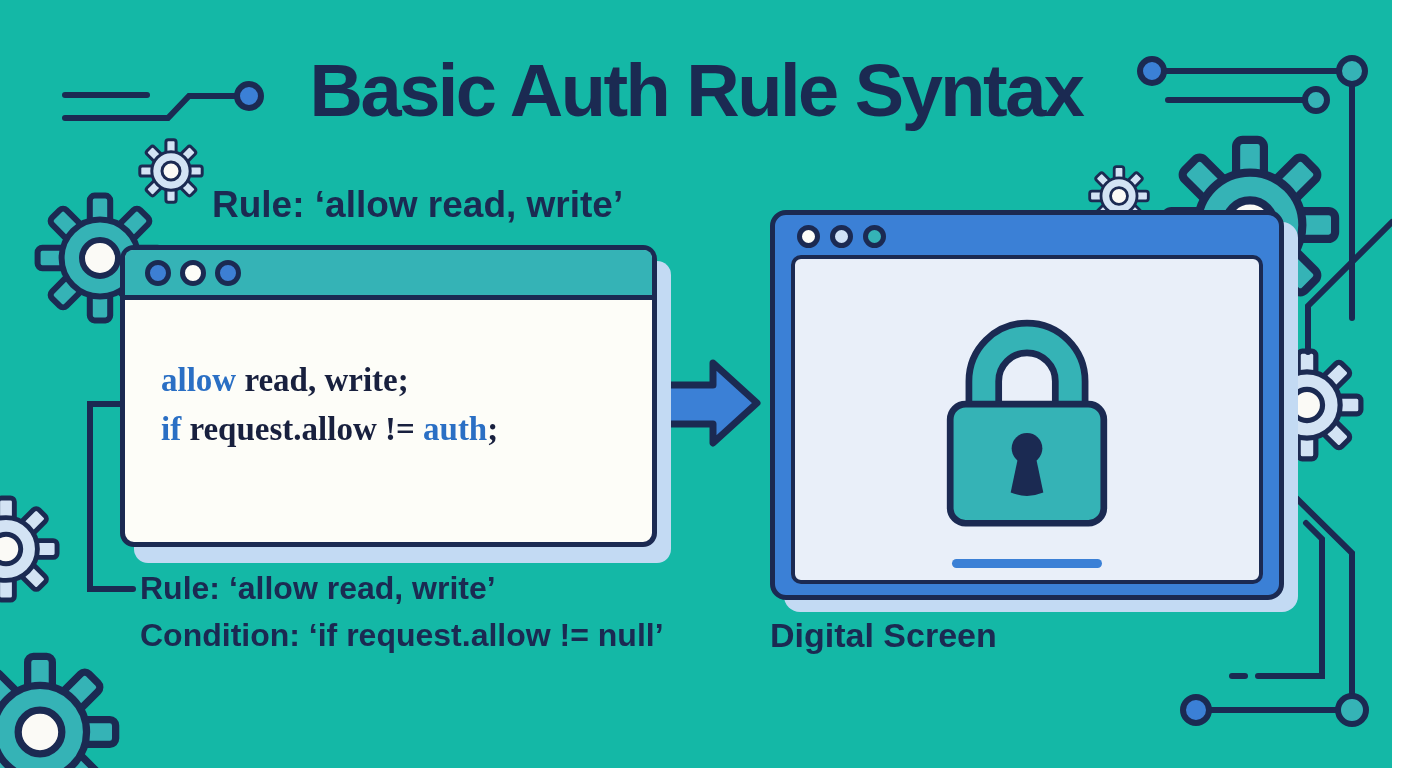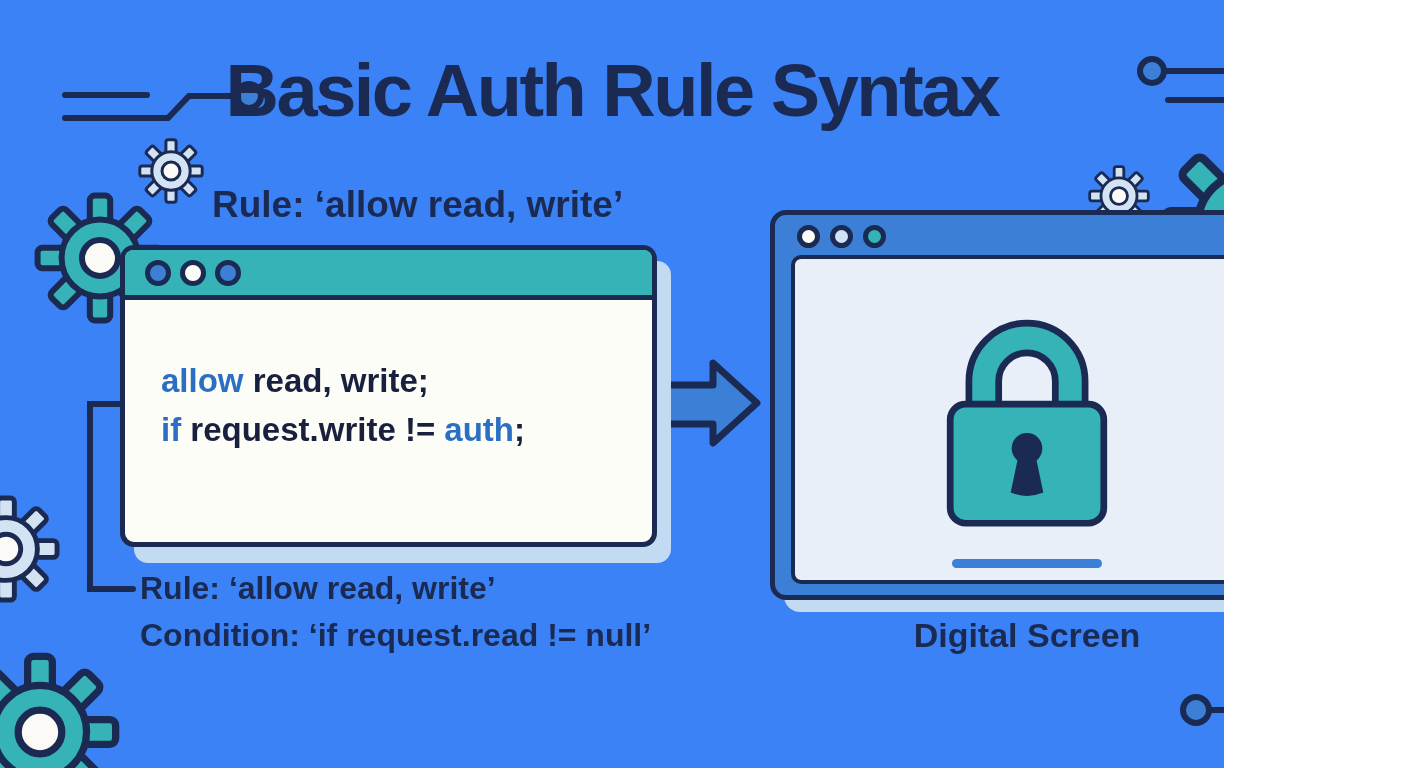--- a/index.html
+++ b/index.html
@@ -1,18 +1,18 @@
 <!DOCTYPE html>
 <html><head>
 <meta charset="utf-8">
 <style>
   html,body{margin:0;padding:0;}
   .canvas{
-    position:relative;width:1224px;height:768px;overflow:hidden;
-    background:#3b82f6;
+    position:relative;width:1392px;height:768px;overflow:hidden;
+    background:#14b8a6;
     font-family:"Liberation Sans", sans-serif;
     color:#1b2a52;
   }
   .deco{position:absolute;left:0;top:0;z-index:1;}
 
   
   .page-title{
     position:absolute;left:0;top:48px;width:100%;z-index:2;
     text-align:center;font-size:74px;font-weight:bold;letter-spacing:-2.5px;
     color:#1b2a52;margin:0;
@@ -37,21 +37,21 @@
   }
   .dot{width:16px;height:16px;border-radius:50%;border:5px solid #1b2a52;}
   .dot.blue{background:#3d7fd4;}
   .dot.white{background:#fdfdf8;}
   .dot.lblue{background:#cfe2f7;}
   .dot.teal{background:#35b3b6;}
   .dot.sm{width:13px;height:13px;}
 
   .code-body{
     padding:56px 0 0 36px;
-    font-family:Liberation Sans, sans-serif;
+    font-family:Liberation Serif, serif;
     font-size:33px;font-weight:bold;line-height:49px;color:#18203e;
   }
   .code-line{white-space:pre;}
   .kw{color:#2a6fc4;}
 
   
   .screen-window{
     position:absolute;left:770px;top:210px;width:504px;height:380px;z-index:2;
     background:#3b80d6;border:5px solid #1b2a52;border-radius:16px;
     box-shadow:14px 12px 0 #c3daf3;
@@ -62,21 +62,21 @@
     background:#e9eff9;border:4px solid #1b2a52;border-radius:10px;
     display:flex;justify-content:center;
   }
   .lock-svg{margin-top:26px;}
   .screen-line{
     position:absolute;bottom:12px;left:50%;transform:translateX(-50%);
     width:150px;height:9px;border-radius:5px;background:#3b80d6;
   }
   .screen-caption{
     position:absolute;left:770px;top:616px;width:514px;z-index:2;
-    text-align:center;font-size:34px;font-weight:bold;
+    text-align:left;font-size:34px;font-weight:bold;
   }
 
   
   .notes{
     position:absolute;left:140px;top:565px;z-index:2;
     font-size:32px;font-weight:bold;line-height:47px;
   }
 </style>
 </head>
 <body>
@@ -143,21 +143,21 @@
   <div class="top-label">Rule: ‘allow read, write’</div>
 
   <div class="code-window">
     <div class="code-titlebar">
       <span class="dot blue"></span>
       <span class="dot white"></span>
       <span class="dot blue"></span>
     </div>
     <div class="code-body">
       <div class="code-line"><span class="kw">allow</span><span> read, write;</span></div>
-      <div class="code-line"><span class="kw">if</span><span> request.write != </span><span class="kw">auth</span><span>;</span></div>
+      <div class="code-line"><span class="kw">if</span><span> request.allow != </span><span class="kw">auth</span><span>;</span></div>
     </div>
   </div>
 
   <div class="screen-window">
     <div class="screen-titlebar">
       <span class="dot sm white"></span>
       <span class="dot sm lblue"></span>
       <span class="dot sm teal"></span>
     </div>
     <div class="screen">
@@ -169,16 +169,16 @@
         <path d="M91 178 L83 216 Q100 223 117 216 L109 178 Z" fill="#1b2a52"></path>
       </svg>
       <div class="screen-line"></div>
     </div>
   </div>
 
   <div class="screen-caption">Digital Screen</div>
 
   <div class="notes">
     <div>Rule: ‘allow read, write’</div>
-    <div>Condition: ‘if request.read != null’</div>
+    <div>Condition: ‘if request.allow != null’</div>
   </div>
 
 </div>
 
 </body></html>

